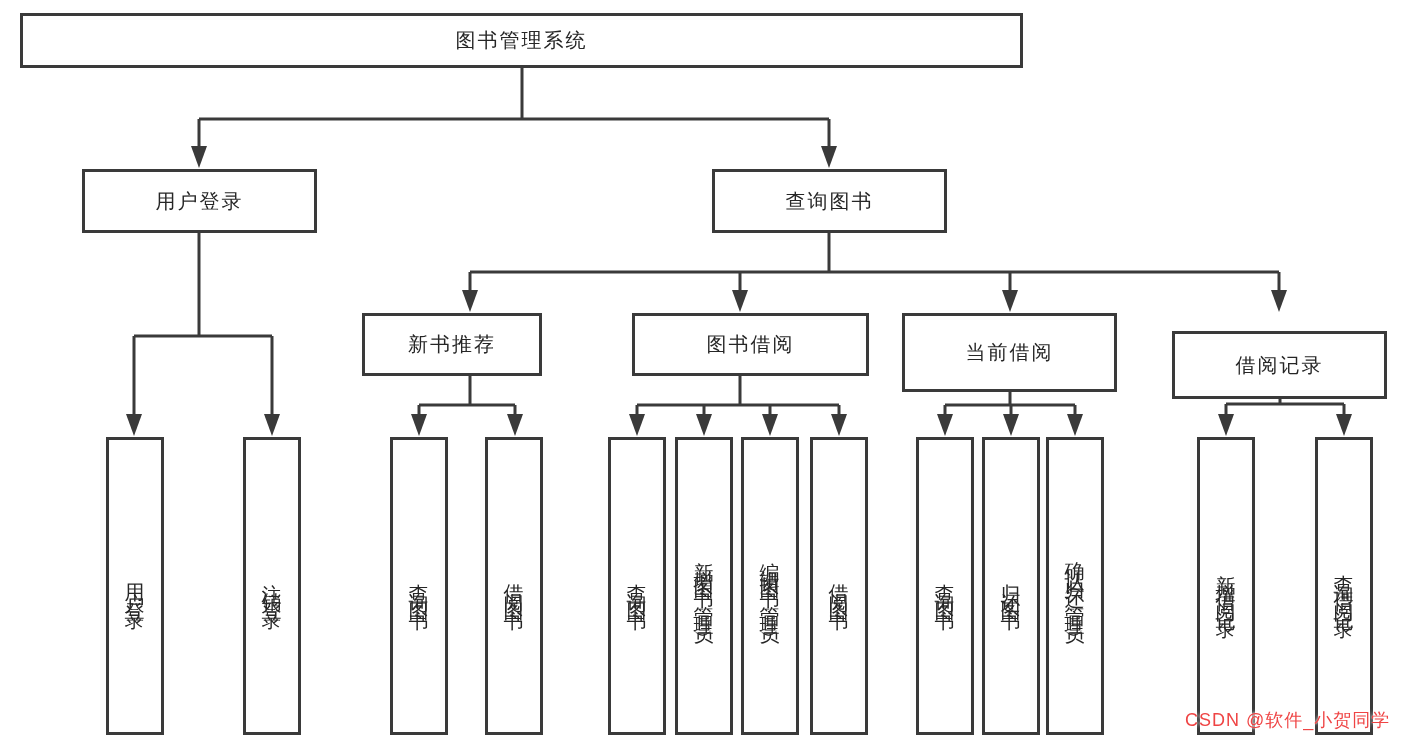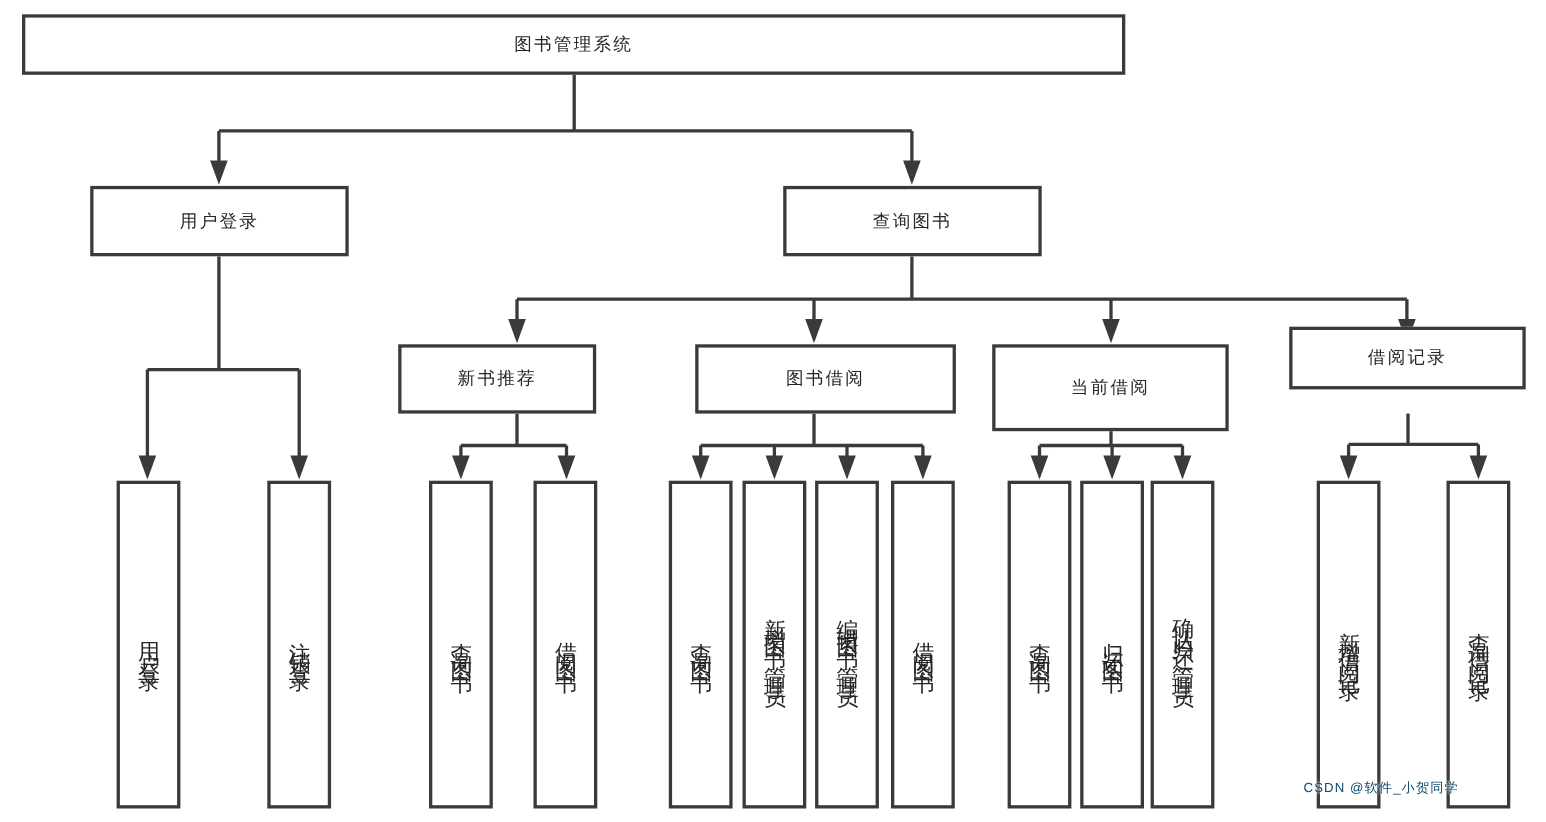--- a/index.html
+++ b/index.html
@@ -25,44 +25,44 @@
     position: absolute;
     box-sizing: border-box;
     border: 3px solid #3a3a3a;
     background: #ffffff;
     display: flex;
     align-items: center;
     justify-content: center;
     color: #262626;
   }
   .node.h {
-    font-size: 16px;
+    font-size: 20px;
     letter-spacing: 2px;
     white-space: nowrap;
   }
   .node.leaf {
     width: 58px;
     top: 437px;
     height: 298px;
   }
   .vtext {
     writing-mode: vertical-rl;
     text-orientation: mixed;
     font-size: 20px;
     line-height: 1;
     letter-spacing: 9px;
     color: #262626;
   }
   .watermark {
     position: absolute;
     left: 1185px;
     top: 708px;
-    font-size: 12px;
+    font-size: 18px;
     letter-spacing: 1px;
-    color: #0c4a6e;
+    color: #ef4444;
     text-shadow: 0 0 2px #ffffff, 0 0 4px #ffffff;
     white-space: nowrap;
     z-index: 5;
   }
 </style>
 </head>
 <body>
 
 <div class="stage">
 
@@ -112,21 +112,21 @@
 
   <div class="node h" style="left:362px; top:313px; width:180px; height:63px;">
     <span>新书推荐</span>
   </div>
   <div class="node h" style="left:632px; top:313px; width:237px; height:63px;">
     <span>图书借阅</span>
   </div>
   <div class="node h" style="left:902px; top:313px; width:215px; height:79px;">
     <span>当前借阅</span>
   </div>
-  <div class="node h" style="left:1172px; top:297px; width:215px; height:57px;justify-content:center;">
+  <div class="node h" style="left:1172px; top:331px; width:215px; height:68px;justify-content:center;">
     <span>借阅记录</span>
   </div>
 
   <div class="node leaf" style="left:106px;">
     <span class="vtext">用户登录</span>
   </div>
   <div class="node leaf" style="left:243px;">
     <span class="vtext">注销登录</span>
   </div>
 

